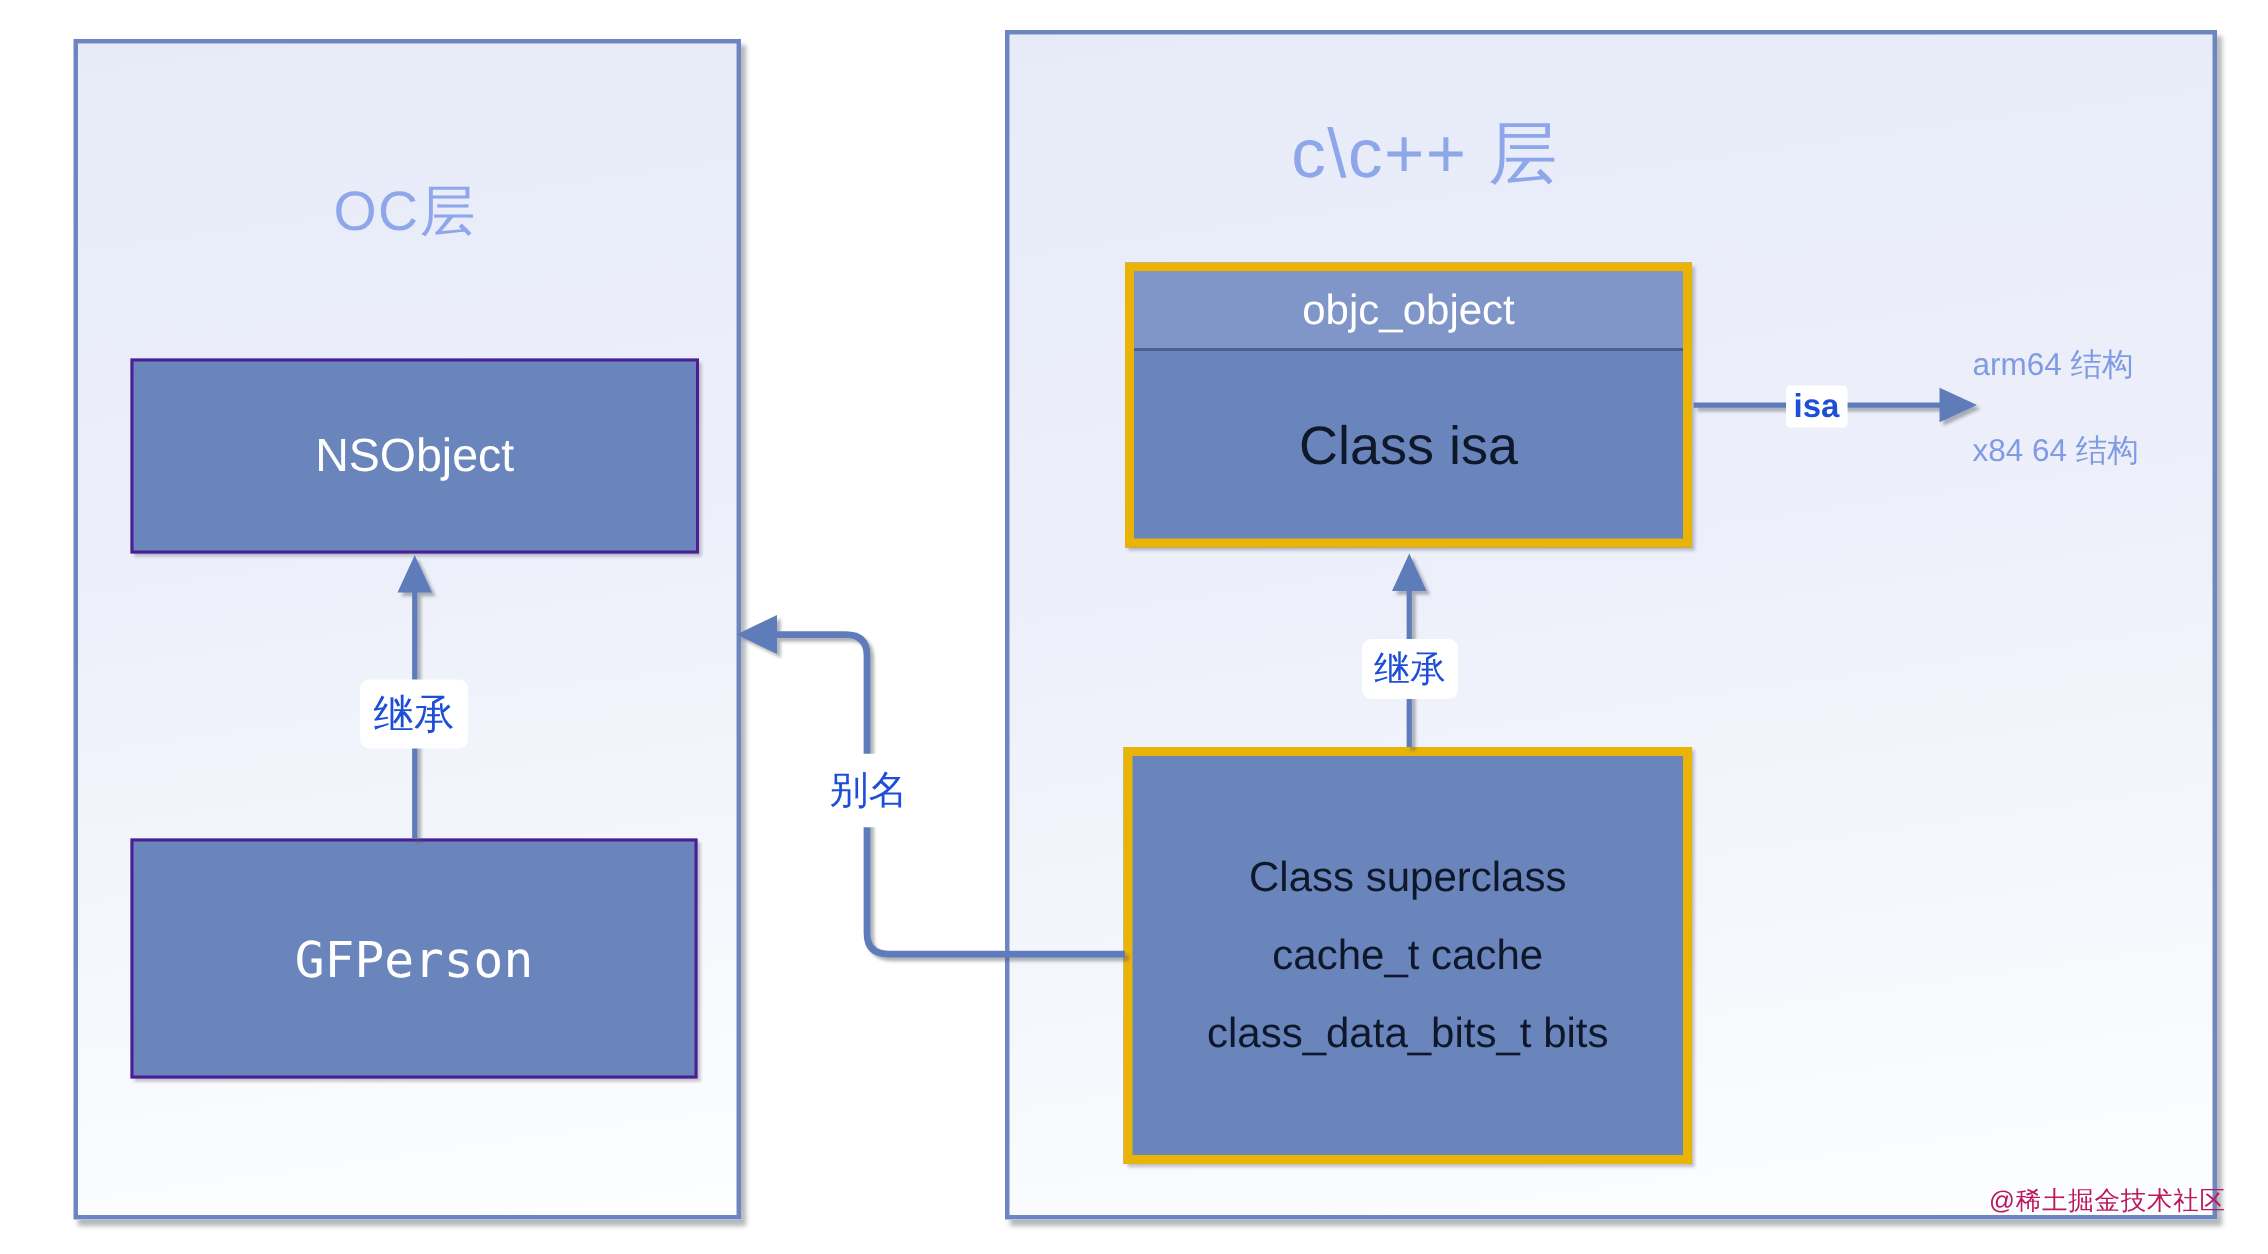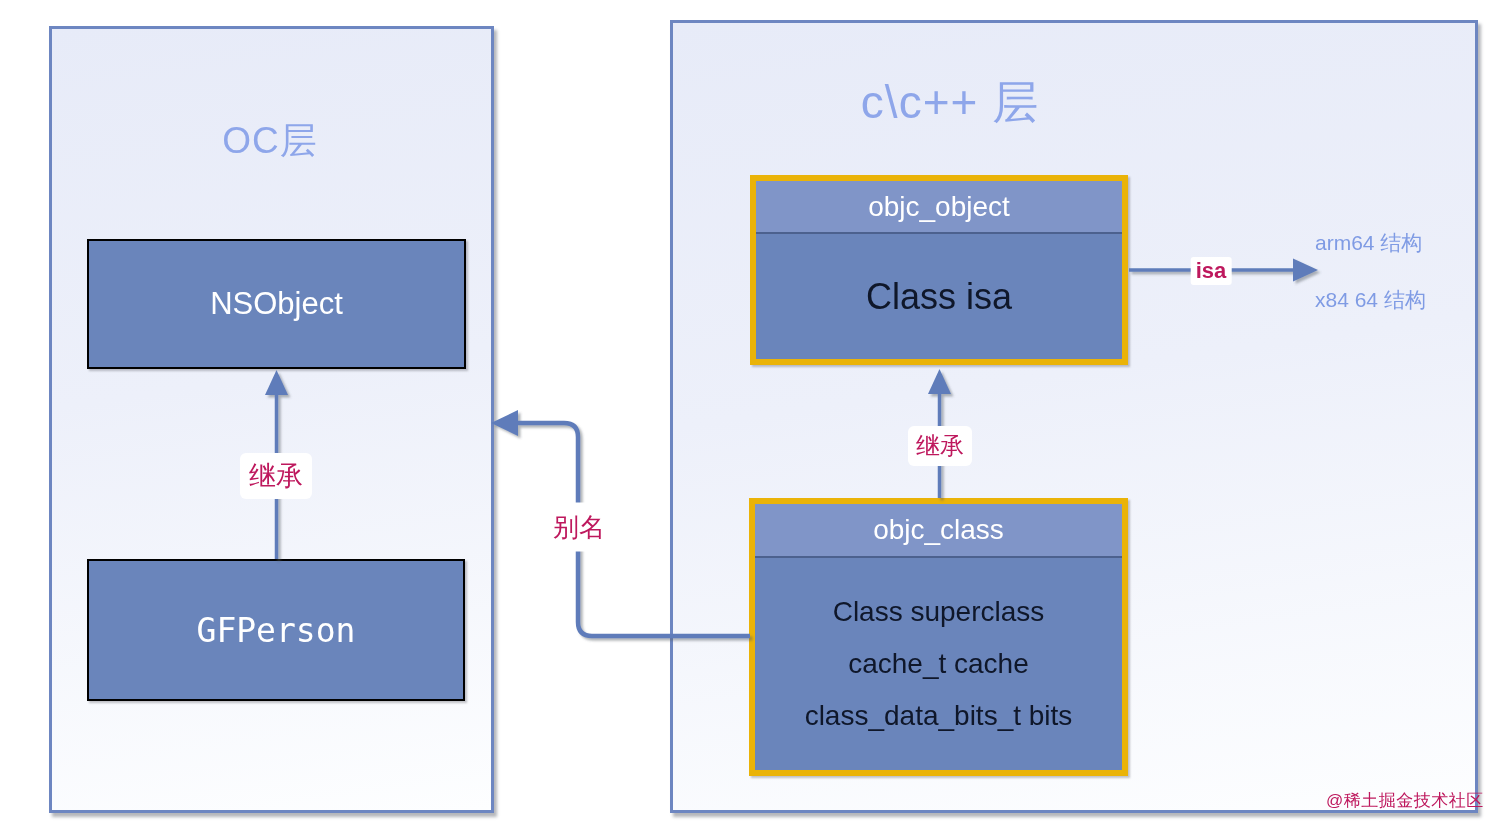--- a/index.html
+++ b/index.html
@@ -18,26 +18,26 @@
   #left-panel{left:49px;top:26px;width:445px;height:787px;}
   #right-panel{left:670px;top:20px;width:808px;height:793px;}
   .panel-title{
     position:absolute;transform:translate(-50%,-50%);
     color:#8ea6ea;white-space:nowrap;letter-spacing:1px;
   }
   #left-title{left:270px;top:141px;font-size:37px;}
   #right-title{left:950px;top:103px;font-size:46px;}
   
   .node{
-    position:absolute;border:2px solid #000000;background:#6a85bb;
+    position:absolute;border:2px solid #4c1d95;background:#6a85bb;
     display:flex;align-items:center;justify-content:center;
     color:#ffffff;box-shadow:2px 2px 2px rgba(60,60,70,.3);
   }
   #nsobject-box{left:87px;top:239px;width:379px;height:130px;font-size:31px;}
-  #gfperson-box{left:87px;top:559px;width:378px;height:142px;
+  #gfperson-box{left:87px;top:559px;width:378px;height:160px;
     font-family:"DejaVu Sans Mono","Liberation Mono",monospace;font-size:33px;}
   .struct{
     position:absolute;border:6px solid #eab308;background:#6a85bb;
     box-shadow:2px 2px 2px rgba(60,60,70,.3);display:flex;flex-direction:column;
   }
   #objc-object-box{left:750px;top:175px;width:378px;height:190px;}
   #objc-class-box{left:749px;top:498px;width:379px;height:278px;}
   .struct-header{
     flex:0 0 auto;background:#8095c8;border-bottom:2px solid #4c618e;
     color:#fff;display:flex;align-items:center;justify-content:center;font-size:28px;
@@ -48,21 +48,21 @@
     flex:1 1 auto;color:#0f172a;display:flex;flex-direction:column;
     align-items:center;justify-content:center;text-align:center;
   }
   #objc-object-box .struct-body{font-size:36px;}
   #objc-class-box .struct-body{font-size:28px;line-height:52px;}
   
   #arrow-layer{position:absolute;left:0;top:0;z-index:4;pointer-events:none;}
   
   .edge-label{
     position:absolute;transform:translate(-50%,-50%);z-index:5;
-    background:#ffffff;border-radius:6px;color:#be185d;white-space:nowrap;
+    background:#ffffff;border-radius:6px;color:#1d4ed8;white-space:nowrap;
   }
   #inherit-left-label{left:276px;top:476px;font-size:27px;padding:5px 9px;}
   #inherit-right-label{left:940px;top:446px;font-size:24px;padding:4px 8px;}
   #alias-label{left:579px;top:527px;font-size:26px;padding:7px 8px;}
   #isa-label{left:1211px;top:271px;font-size:22px;font-weight:600;padding:1px 5px;border-radius:3px;}
   .arch-label{
     position:absolute;color:#7f9be4;font-size:21px;white-space:nowrap;z-index:5;
   }
   #arch-arm64{left:1315px;top:229px;}
   #arch-x8464{left:1315px;top:286px;}
@@ -121,21 +121,20 @@
   <div class="node z3" id="gfperson-box">
     <span>GFPerson</span>
   </div>
 
   <div class="struct z3" id="objc-object-box">
     <div class="struct-header">objc_object</div>
     <div class="struct-body">Class isa</div>
   </div>
 
   <div class="struct z3" id="objc-class-box">
-    <div class="struct-header">objc_class</div>
     <div class="struct-body">
       <div>Class superclass</div>
       <div>cache_t cache</div>
       <div>class_data_bits_t bits</div>
     </div>
   </div>
 
   <div class="edge-label" id="inherit-left-label">继承</div>
   <div class="edge-label" id="inherit-right-label">继承</div>
   <div class="edge-label" id="alias-label">别名</div>

